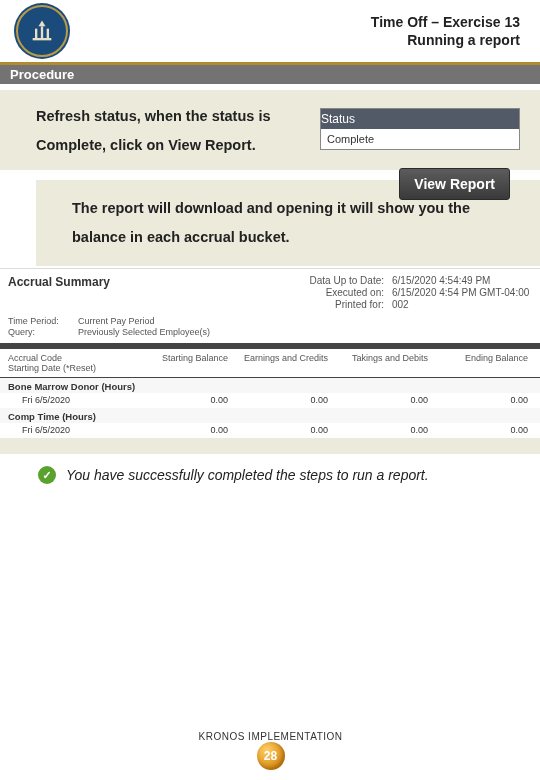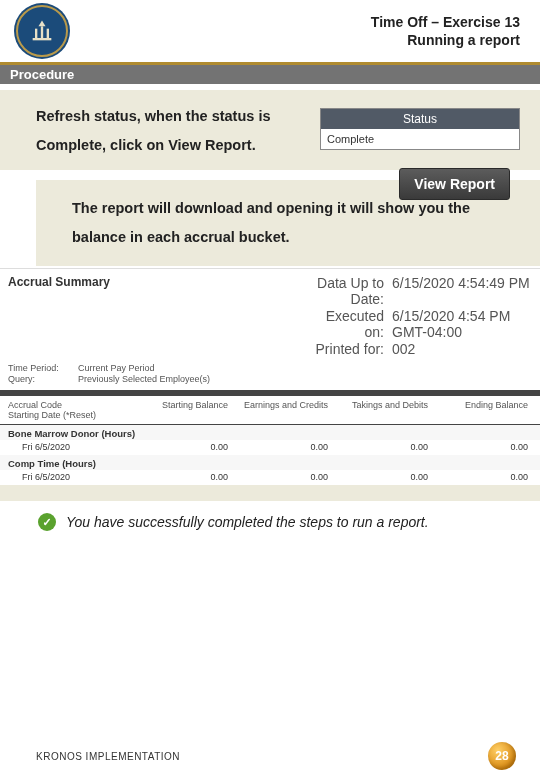--- a/index.html
+++ b/index.html
@@ -52,21 +52,21 @@
 
   .status-box {
     position: absolute;
     right: 20px;
     top: 108px;
     width: 200px;
     border: 1px solid #888;
     background: #fff;
     font-size: 12px;
   }
-  .status-box .hdr { background: #515a66; color:#fff; text-align:center; padding:3px 0; font-size:12px; }
+  .status-box .hdr { background: #515a66; color:#fff; text-align:left; padding:3px 0; font-size:12px; }
   .status-box .val { padding: 4px 6px; color:#333; font-size:11px; }
 
   .view-report-btn {
     position: absolute;
     right: 30px;
     top: 168px;
     background: linear-gradient(#5c5c5c,#3a3a3a);
     color:#fff;
     font-weight:700;
     font-size:14px;
@@ -85,21 +85,21 @@
     margin-top:2px;
     border-top:1px solid #ddd;
   }
   .report-snap .title-row { display:flex; padding:6px 8px 2px 8px; background:#fff; }
   .report-snap .accrual-title { font-weight:700; font-size:12px; flex:0 0 200px; }
   .report-snap .meta {
     margin-left:auto;
     display:grid;
     grid-template-columns: 80px 140px;
     column-gap:8px; row-gap:1px;
-    font-size:14px; color:#555;
+    font-size:10px; color:#555;
   }
   .report-snap .meta .lbl { text-align:right; }
   .report-snap .params { padding:4px 8px 6px 8px; display:grid; grid-template-columns:70px 1fr; row-gap:1px; font-size:9px; color:#555; }
   .dark-line { height:6px; background:#444; }
   .thin-line { height:1px; background:#444; }
 
   .col-headers { display:grid; grid-template-columns: 130px 90px 100px 100px 100px; padding:4px 8px; font-size:9px; color:#555; }
   .col-headers div:nth-child(n+2){ text-align:right; }
 
   .group-row { padding:3px 8px 1px 8px; font-weight:700; font-size:9.5px; background:#f7f7f7; }
@@ -109,22 +109,22 @@
 
   .beige-strip { height:16px; background:#eceadb; }
 
   .success {
     display:flex; align-items:center; gap:10px; padding:12px 30px 0 38px; font-size:14px;
   }
   .success-icon { width:18px; height:18px; border-radius:50%; background:#5aa22e; display:flex; align-items:center; justify-content:center; color:#fff; font-size:11px; font-weight:700; }
   .success-text { font-style: italic; }
 
   .footer {
-    position:absolute; bottom:10px; left:12px; right:0; padding:0 24px;
-    display:flex; align-items:center; justify-content:space-between;
+    position:absolute; bottom:10px; left:1px; right:0; padding:0 24px;
+    display:flex; align-items:center; justify-content:space-between;flex-direction:column;
   }
   .footer-text { font-size:10px; letter-spacing:0.5px; color:#333; }
   .page-badge {
     width:28px; height:28px; border-radius:50%;
     background: radial-gradient(circle at 35% 30%, #ffcf66, #d98a12 70%);
     color:#fff; font-weight:700; font-size:12px;
     display:flex; align-items:center; justify-content:center;
     box-shadow: inset -2px -2px 4px rgba(0,0,0,.25);
   }
 </style>

